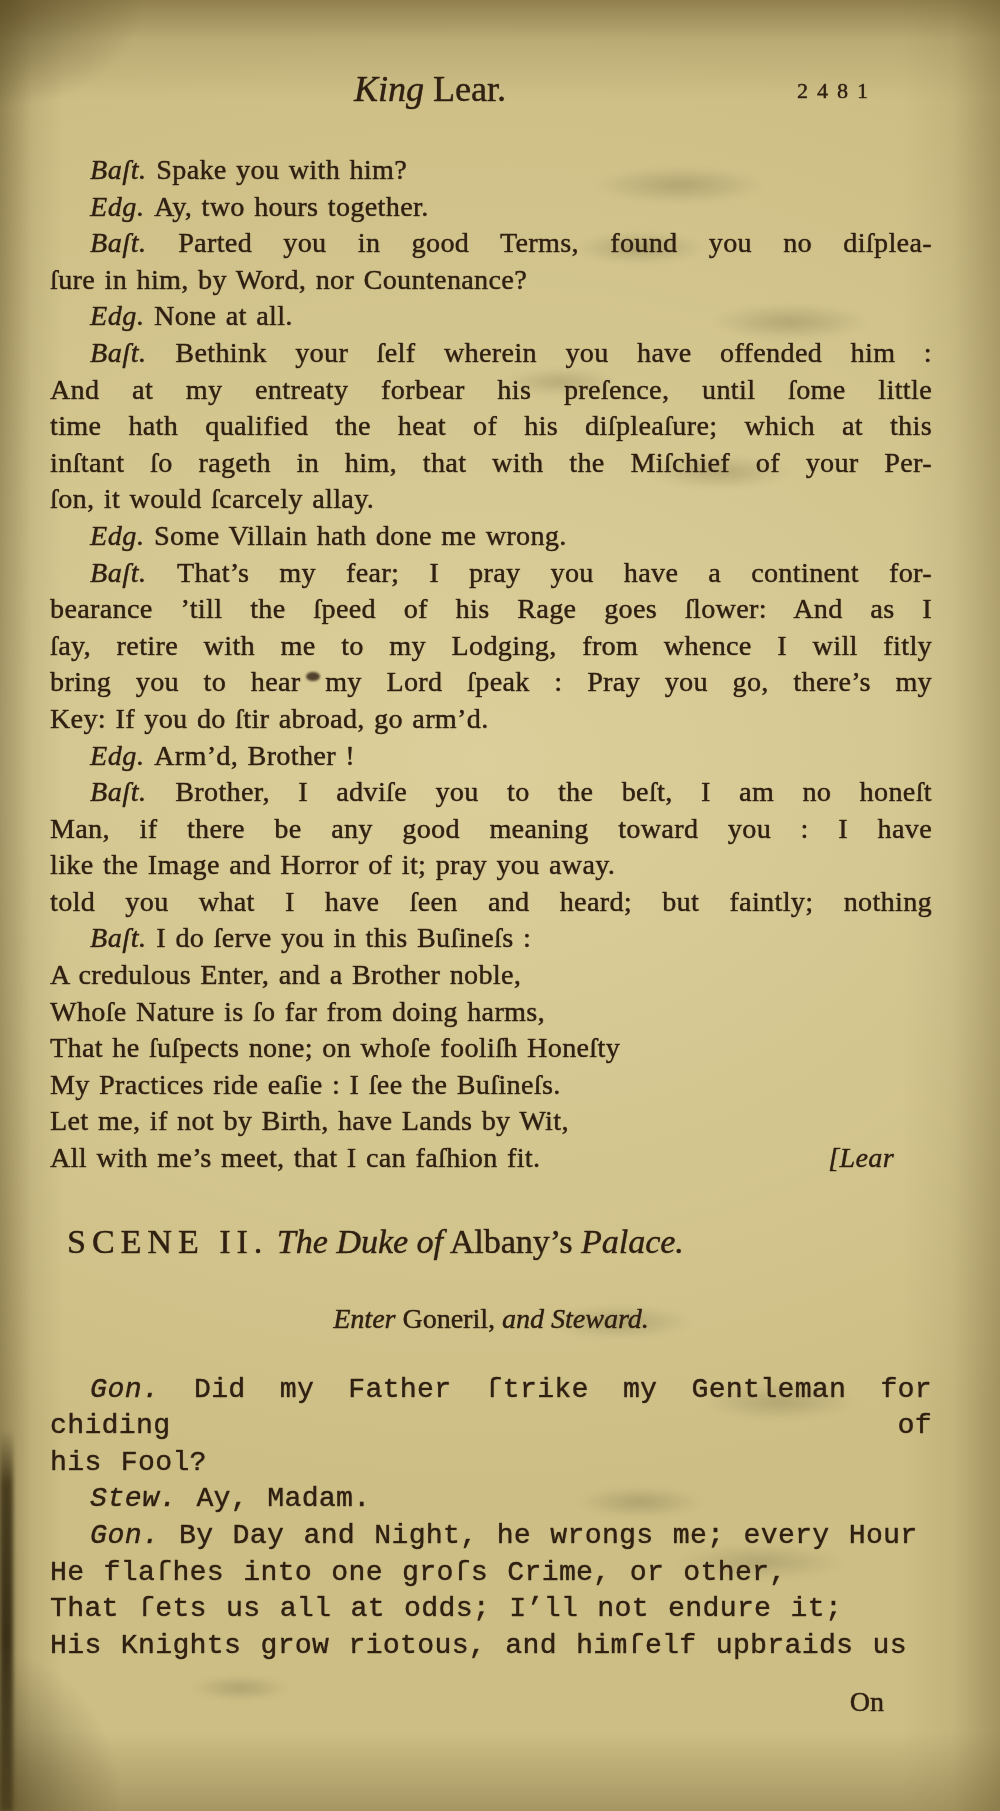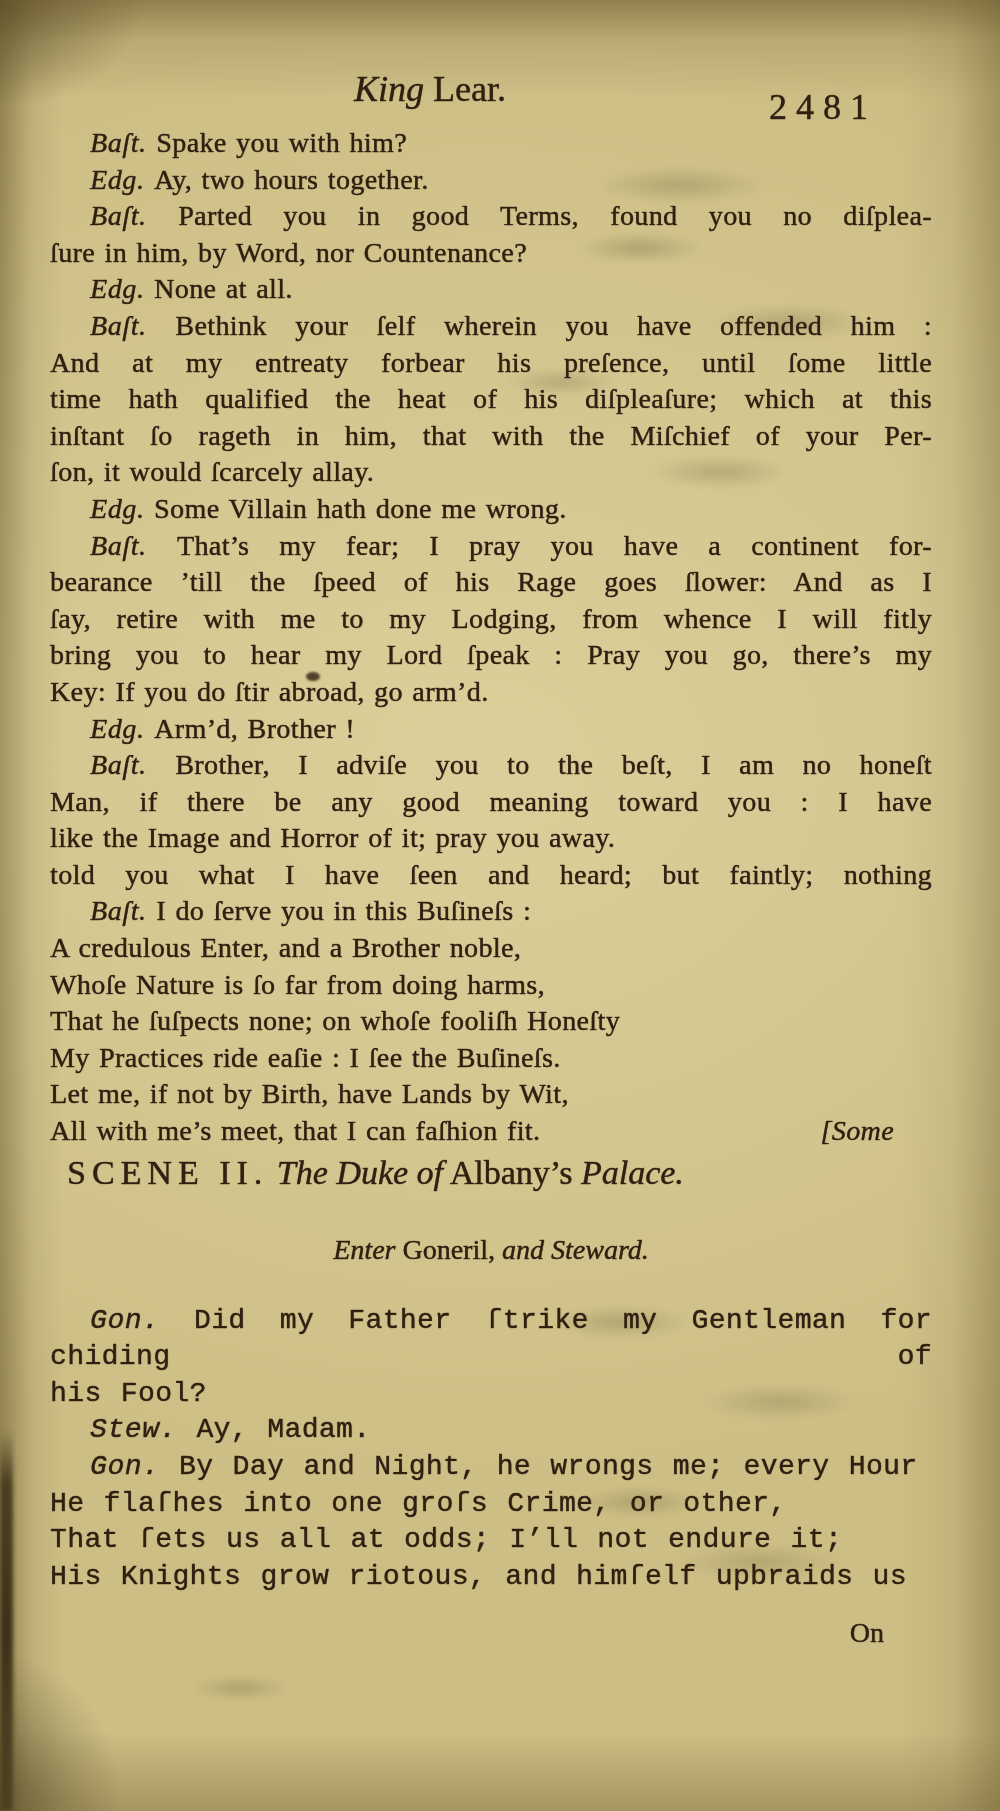--- a/index.html
+++ b/index.html
@@ -40,33 +40,33 @@
                rgba(45,36,14,.88) 55%, rgba(52,42,16,.55) 100%);
     filter:blur(2px);
   }
   .blot{
     position:absolute;left:306px;top:672px;width:14px;height:9px;border-radius:50%;
     background:#2f2012;opacity:.8;filter:blur(1px);
   }
   .textwrap{ text-shadow:0.3px 0.4px 0.8px rgba(40,25,12,0.6); -webkit-text-stroke:0.3px rgba(47,32,18,.75); }
   .header{position:absolute;top:66px;left:50px;width:882px;height:70px;}
   .title{position:absolute;left:304px;top:2px;font-size:36px;white-space:nowrap;}
-  .pagenum{position:absolute;right:55px;top:20px;font-size:36px;letter-spacing:9px;}
+  .pagenum{position:absolute;right:55px;top:12px;font-size:22px;letter-spacing:9px;}
   .it{font-style:italic;}
-  .textcol{position:absolute;left:50px;top:125px;width:882px;}
+  .textcol{position:absolute;left:50px;top:152px;width:882px;}
   .line{
     position:relative;font-size:28px;line-height:36.6px;
     letter-spacing:0.4px;word-spacing:2px;text-align:left;
   }
   .line.indent{text-indent:40px;}
   .line.just{text-align:justify;text-align-last:justify;}
   .sp{font-style:italic;letter-spacing:0.6px;}
   .rt{position:absolute;right:38px;top:0;font-style:italic;text-indent:0;}
   .scene{
-    padding-left:17px;font-size:34px;line-height:46px;white-space:nowrap;
+    margin-top:42px;padding-left:17px;font-size:34px;line-height:46px;white-space:nowrap;
   }
   .scene .label{letter-spacing:6px;}
   .enter{margin-top:36px;text-align:center;font-size:28px;line-height:36px;}
   .scene2{margin-top:35px;font-family:Liberation Mono, monospace;}
   .catch{margin-top:20px;text-align:right;padding-right:48px;font-size:28px;line-height:36.6px;}
 </style>
 </head>
 <body>
 
 <div class="paper"></div>
@@ -133,21 +133,21 @@
         <div class="line"><span>A credulous Enter, and a Brother noble,</span></div>
 
         <div class="line"><span>Whoſe Nature is ſo far from doing harms,</span></div>
 
         <div class="line"><span>That he ſuſpects none; on whoſe fooliſh Honeſty</span></div>
 
         <div class="line"><span>My Practices ride eaſie : I ſee the Buſineſs.</span></div>
 
         <div class="line"><span>Let me, if not by Birth, have Lands by Wit,</span></div>
 
-        <div class="line"><span>All with me’s meet, that I can faſhion fit.</span><span class="rt">[Some</span></div>
+        <div class="line"><span>All with me’s meet, that I can faſhion fit.</span><span class="rt">[Lear</span></div>
       </div>
 
     <div class="scene"><span class="label">SCENE II.</span> <span class="it">The Duke of</span> <span>Albany’s</span> <span class="it">Palace.</span></div>
 
     <div class="enter"><span class="it">Enter</span> <span>Goneril,</span> <span class="it">and Steward.</span></div>
 
     <div class="scene2">
 
         <div class="line indent just"><span class="sp">Gon. </span><span>Did my Father ſtrike my Gentleman for chiding of</span></div>
 

